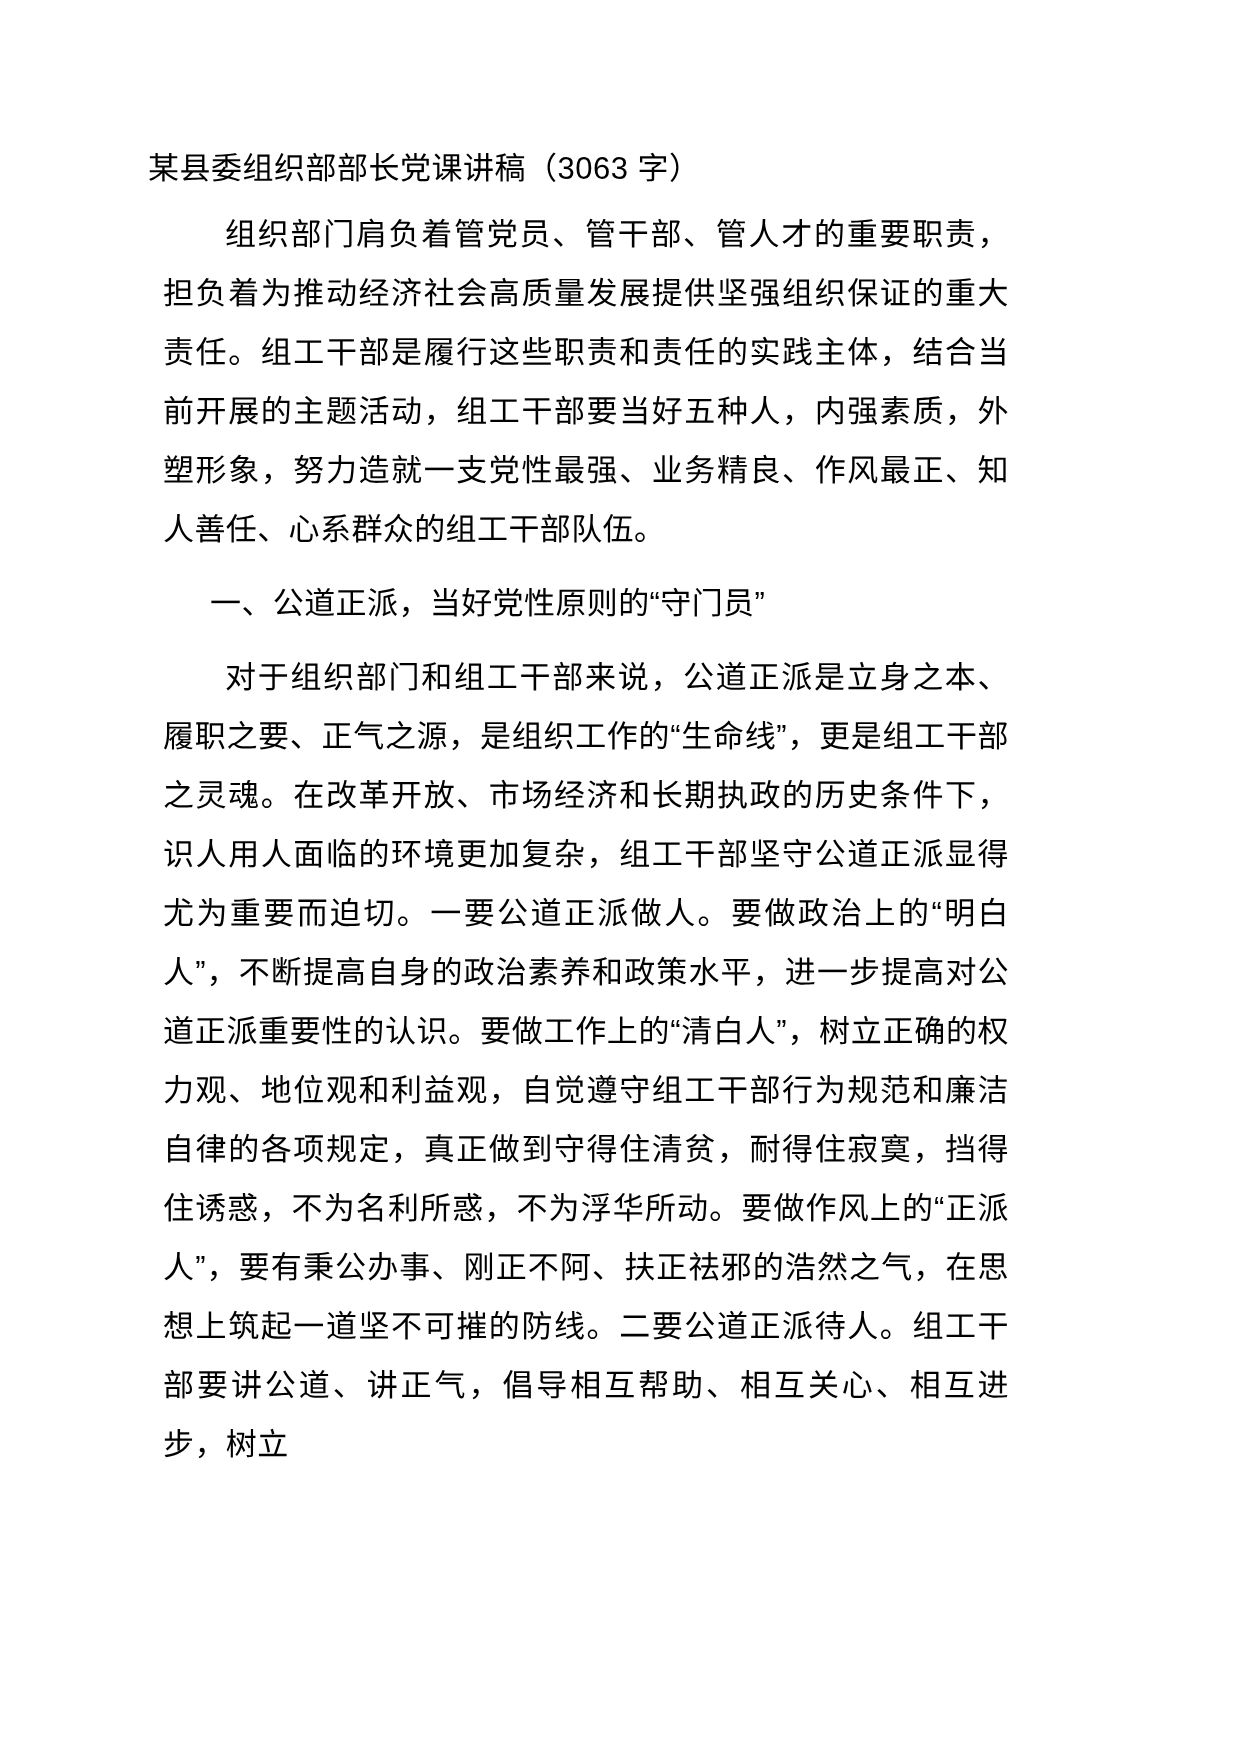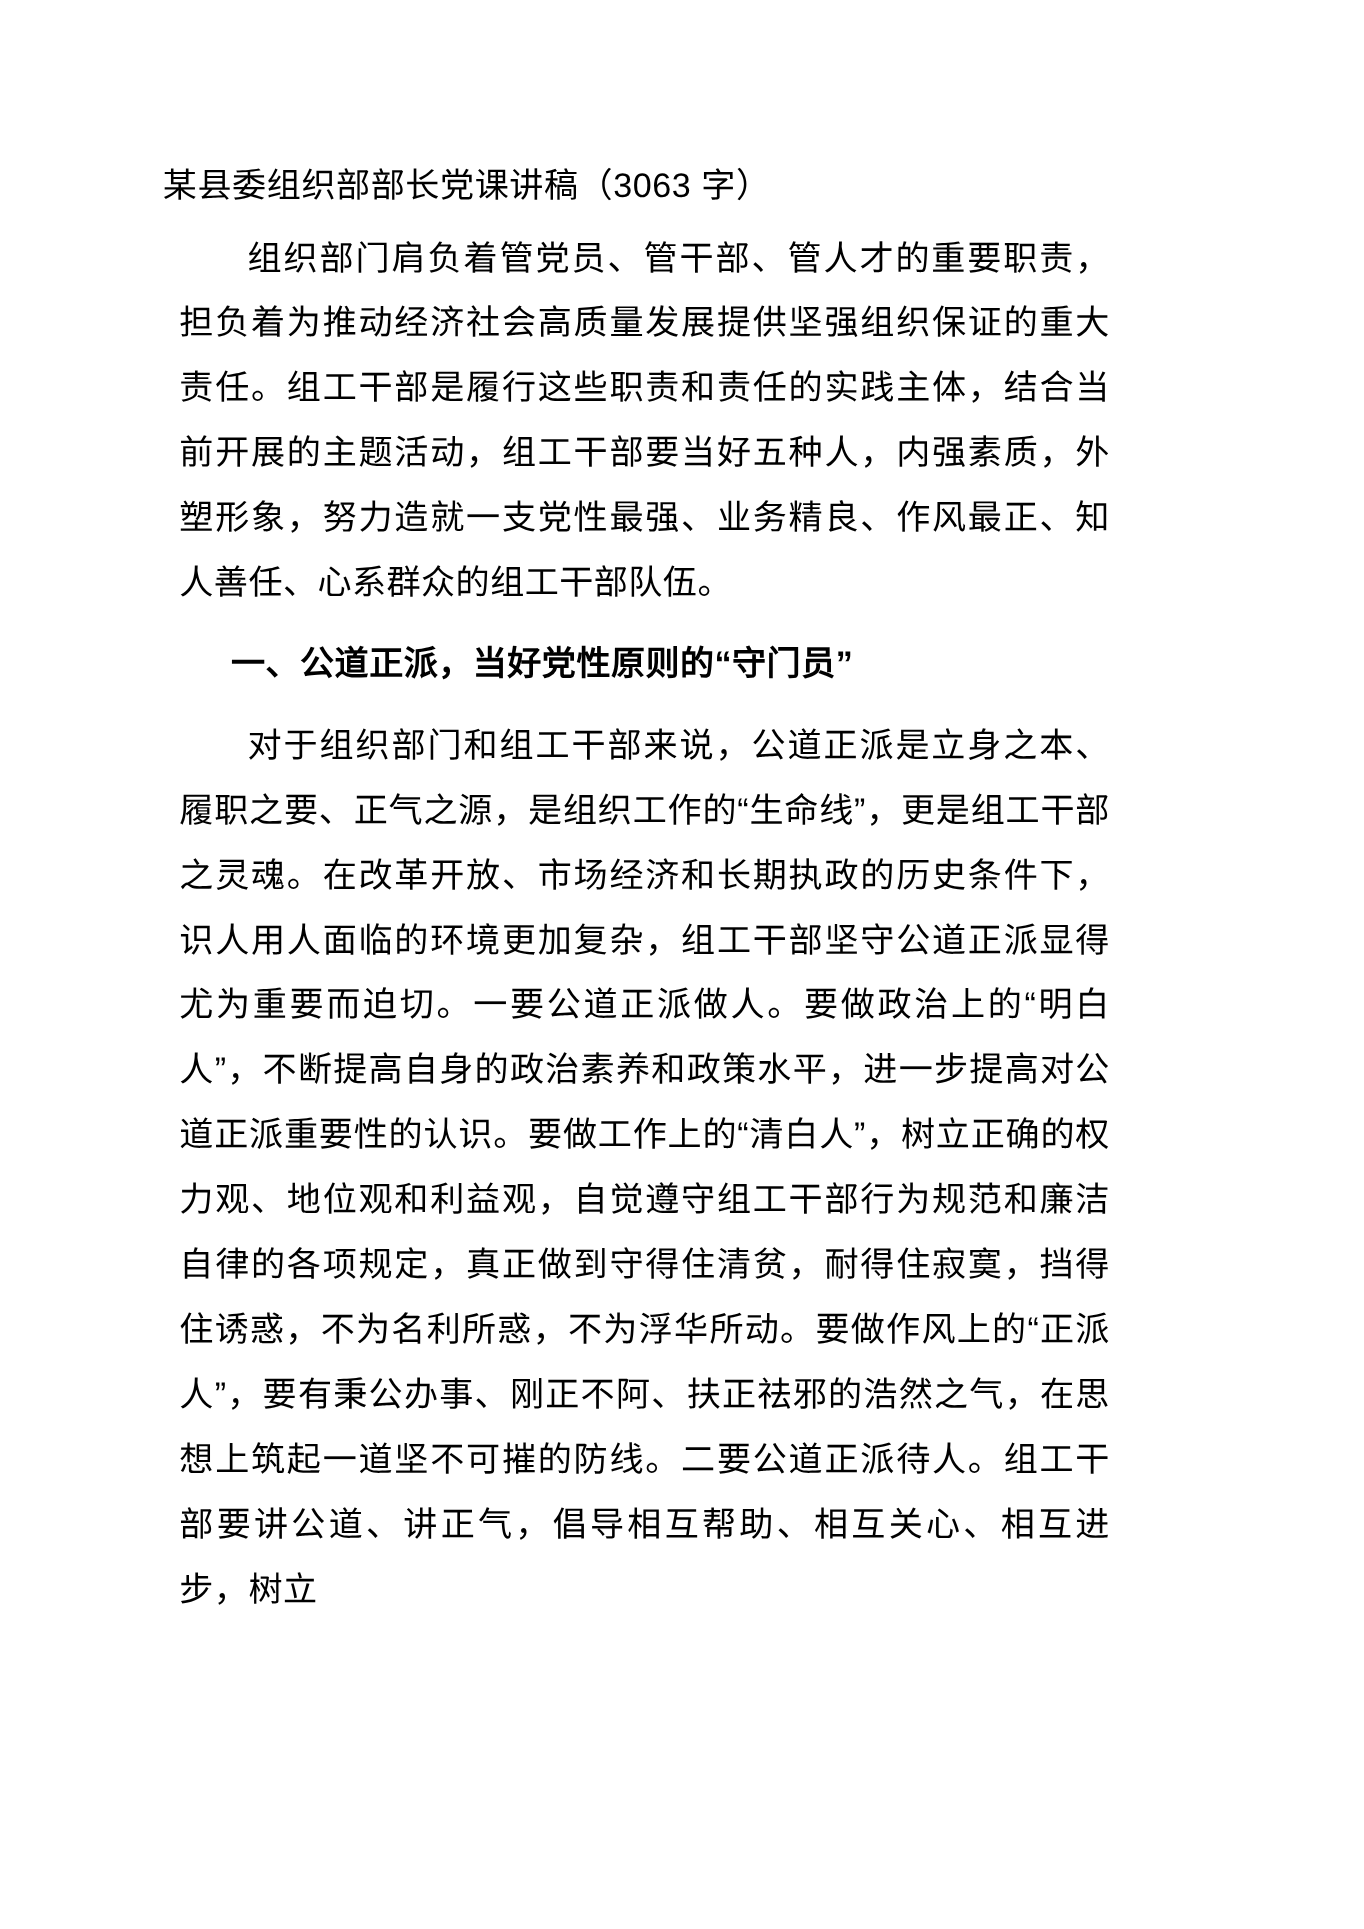--- a/index.html
+++ b/index.html
@@ -44,21 +44,20 @@
     text-indent: 62px;
   }
   .heading {
     font-family: "Liberation Sans", "DejaVu Sans", sans-serif;
     font-size: 31px;
     line-height: 59px;
     letter-spacing: 0.4px;
     text-indent: 62px;
     margin: 0;
     text-align: left;
-    font-weight: bold;
   }
 </style>
 </head>
 <body>
 
 <div class="page">
 
   <h1 class="doc-title">某县委组织部部长党课讲稿（3063 字）</h1>
 
   <p class="para">组织部门肩负着管党员、管干部、管人才的重要职责，担负着为推动经济社会高质量发展提供坚强组织保证的重大责任。组工干部是履行这些职责和责任的实践主体，结合当前开展的主题活动，组工干部要当好五种人，内强素质，外塑形象，努力造就一支党性最强、业务精良、作风最正、知人善任、心系群众的组工干部队伍。</p>

